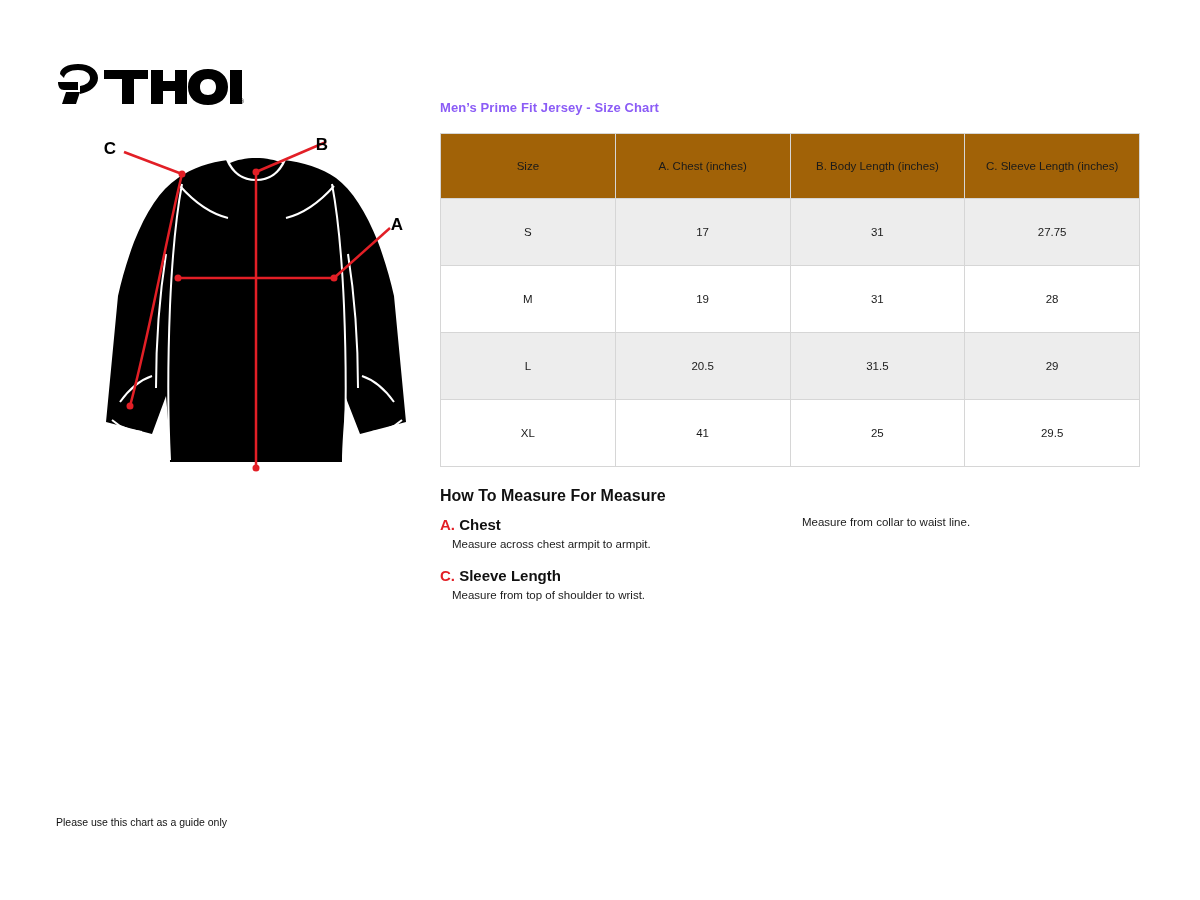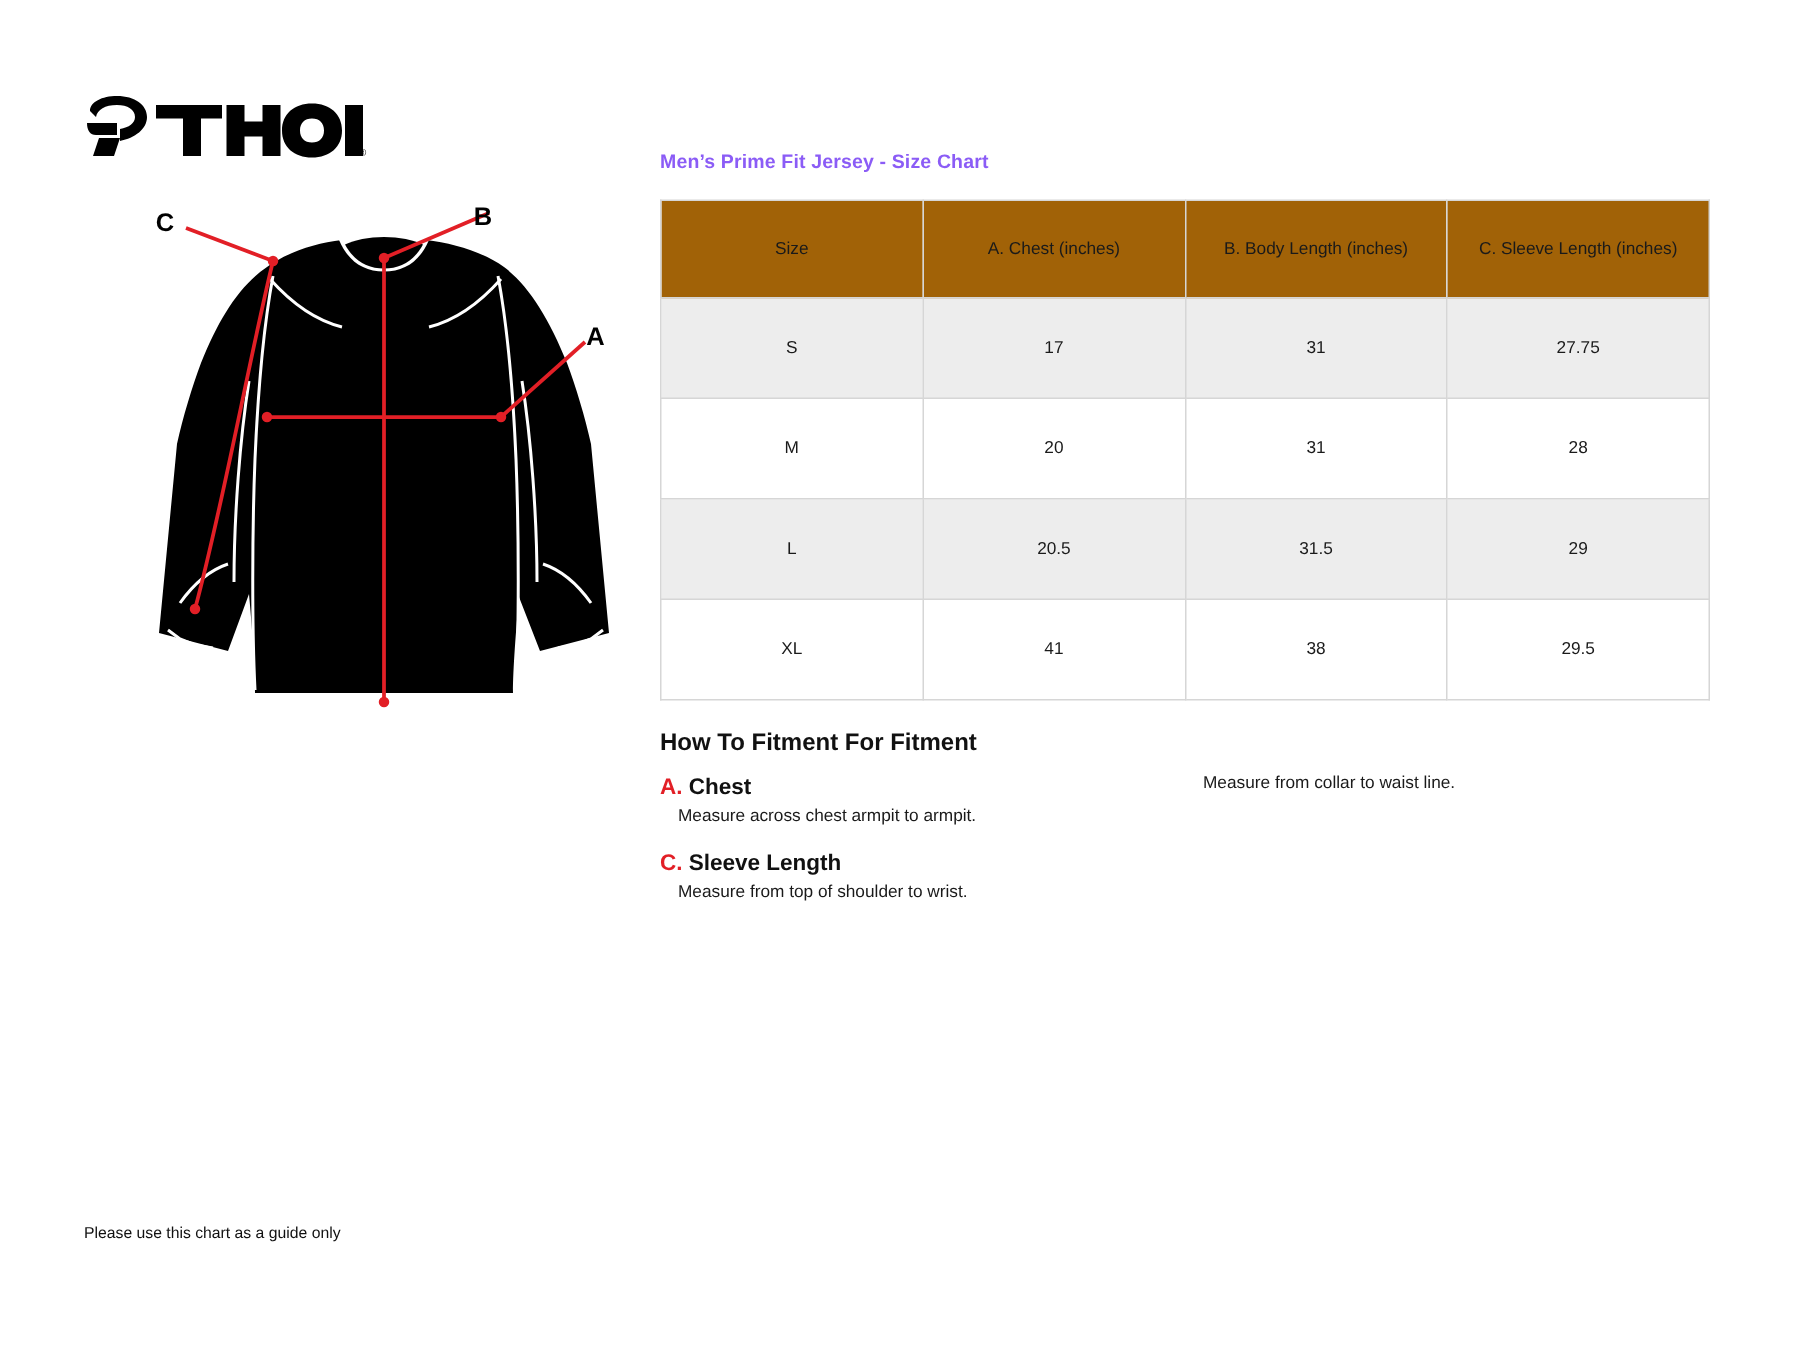--- a/index.html
+++ b/index.html
@@ -229,41 +229,41 @@
     </thead>
     <tbody>
       <tr>
         <td>S</td>
         <td>17</td>
         <td>31</td>
         <td>27.75</td>
       </tr>
       <tr>
         <td>M</td>
-        <td>20</td>
+        <td>19</td>
         <td>31</td>
         <td>28</td>
       </tr>
       <tr>
         <td>L</td>
         <td>20.5</td>
         <td>31.5</td>
         <td>29</td>
       </tr>
       <tr>
         <td>XL</td>
         <td>41</td>
-        <td>38</td>
+        <td>25</td>
         <td>29.5</td>
       </tr>
     </tbody>
   </table>
 
   <div class="howto">
-    <h2 class="howto-title">How To Fitment For Fitment</h2>
+    <h2 class="howto-title">How To Measure For Measure</h2>
     <div class="measure-grid">
 
       <div class="measure-item">
         <div class="measure-head">
           <span class="measure-letter">A.</span>
           <span>Chest</span>
         </div>
         <div class="measure-desc">Measure across chest armpit to armpit.</div>
       </div>
 

